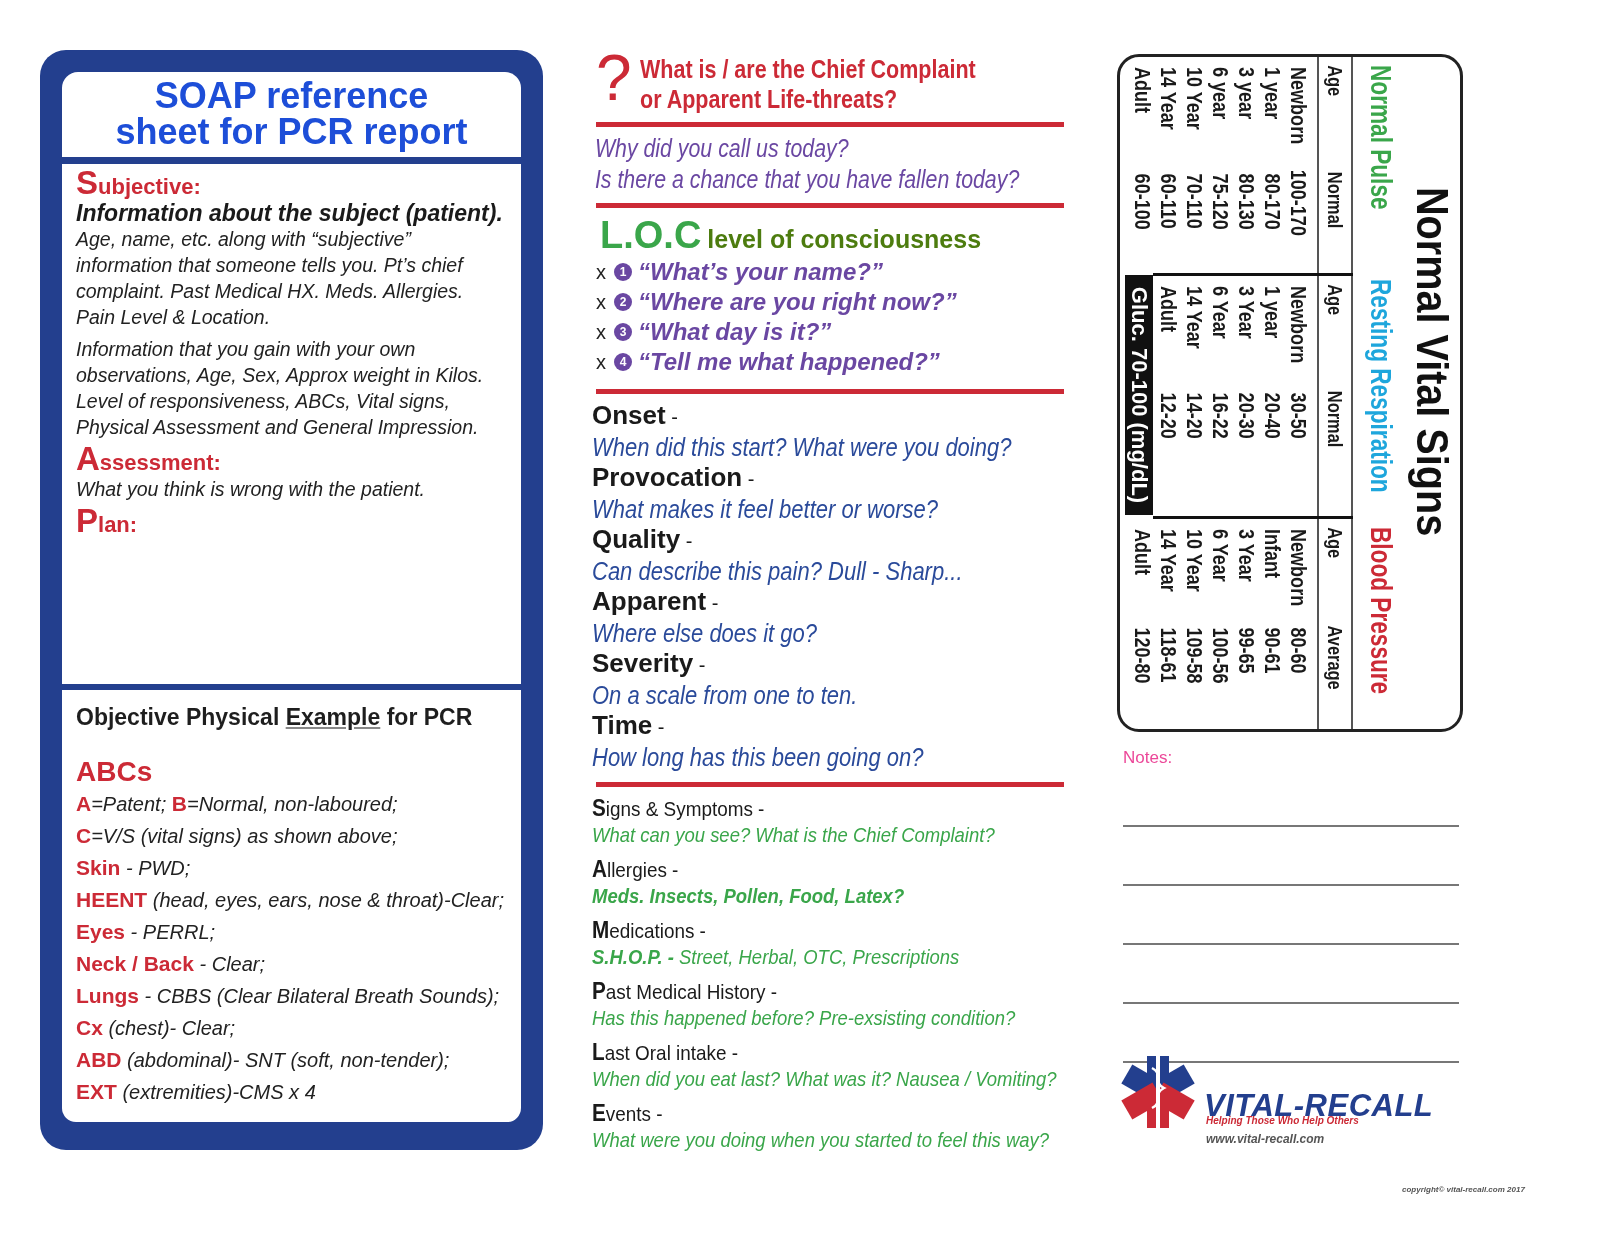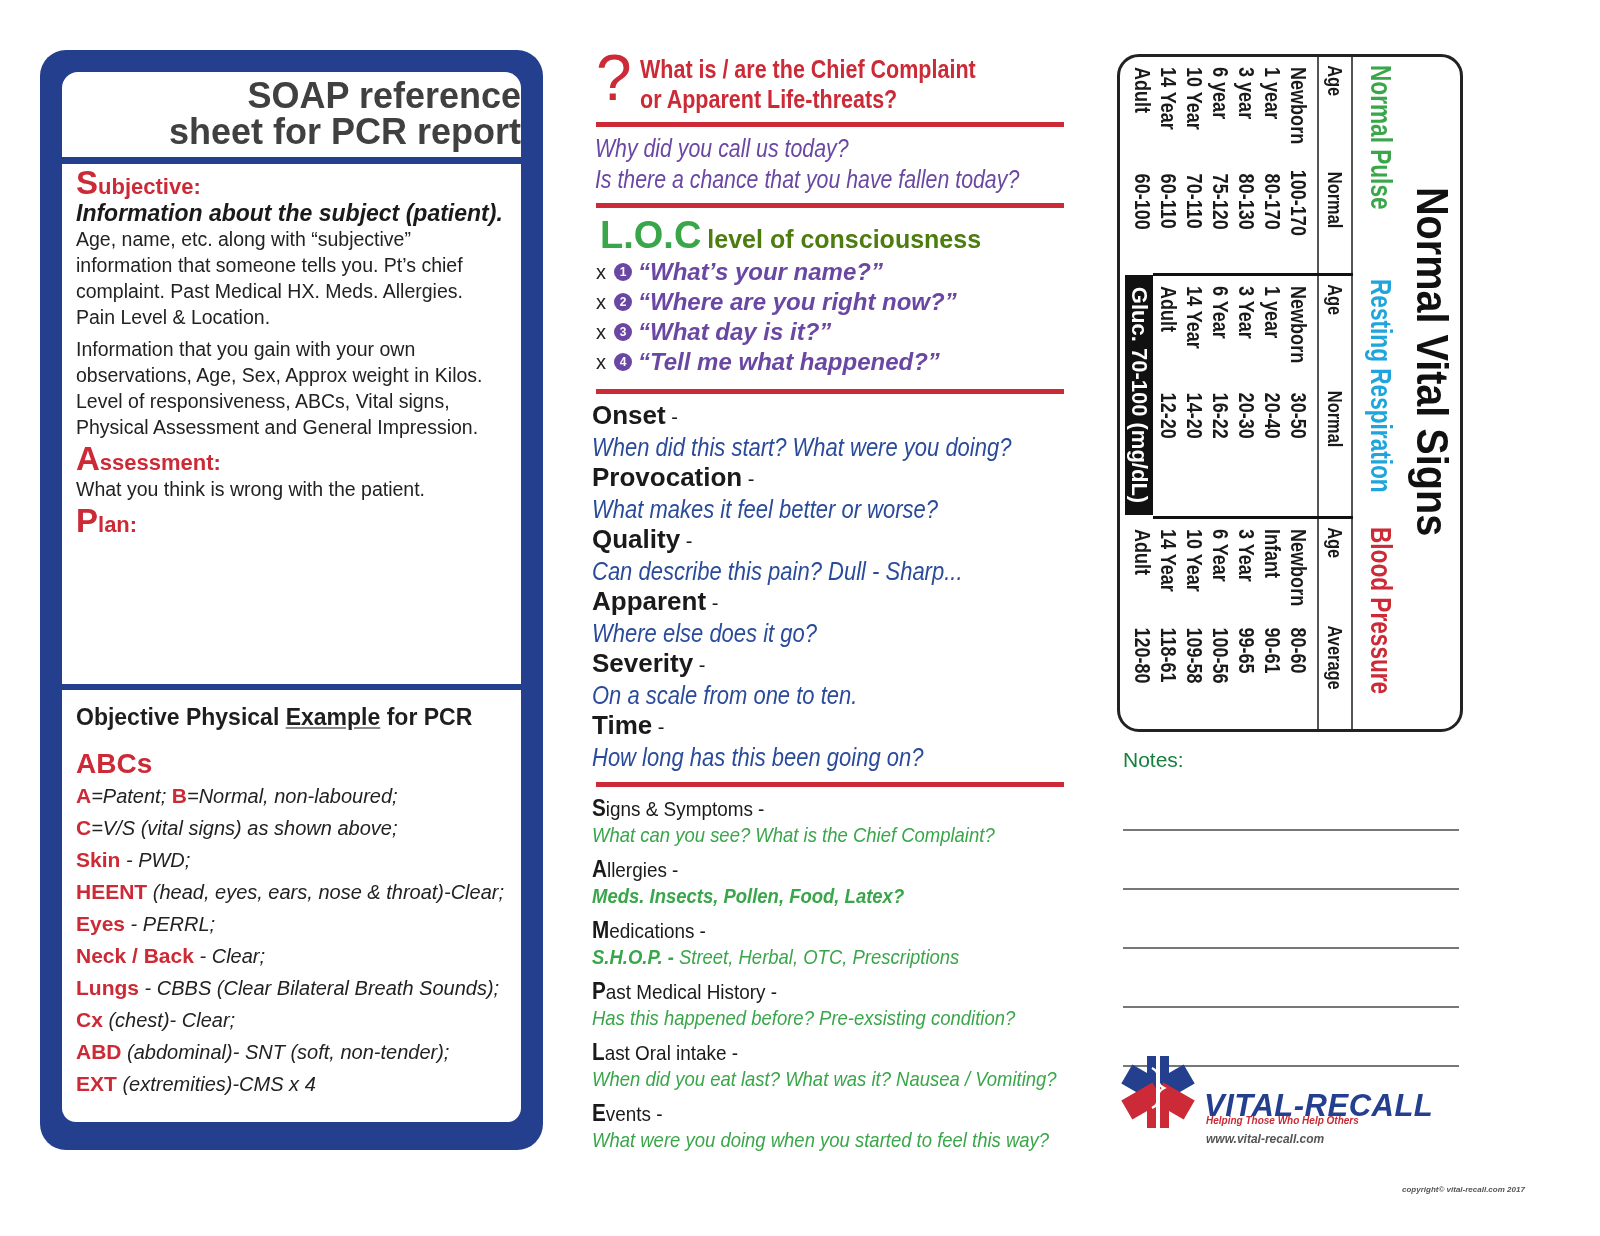--- a/index.html
+++ b/index.html
@@ -11,40 +11,40 @@
     position: absolute; left: 40px; top: 50px; width: 503px; height: 1100px;
     background: #233f8e; border-radius: 26px;
   }
   .soap-inner {
     position: absolute; left: 22px; top: 22px; width: 459px; height: 1050px;
     background: transparent;
   }
   .soap-title-box {
     position: absolute; left: 0; top: 0; width: 459px; height: 85px;
     background: #fff; border-radius: 16px 16px 0 0;
-    text-align: right; font-weight: bold; font-size: 36px; line-height: 36px; color: #404040;
+    text-align: center; font-weight: bold; font-size: 36px; line-height: 36px; color: #1d4ed8;
     padding-top: 6px;
   }
   .soap-body {
     position: absolute; left: 0; top: 92px; width: 459px; height: 520px;
     background: #fff; padding: 2px 14px 0 14px;
   }
   .soap-head { font-weight: bold; color: #cc2a36; font-size: 22px; line-height: 26px; margin-top: 4px; }
   .soap-head .big { font-size: 33px; }
   .soap-sub-italic { font-weight: bold; font-style: italic; font-size: 23px; line-height: 26px; }
-  .soap-text { font-size: 19.5px; line-height: 26px; color: #222; }
+  .soap-text { font-size: 19.5px; line-height: 26px; color: #222; font-style: italic; }
   .soap-section { margin-bottom: 6px; }
 
   .pe-box {
     position: absolute; left: 0; top: 618px; width: 459px; height: 432px;
     background: #fff; border-radius: 0 0 14px 14px; padding: 12px 14px 0 14px;
   }
   .pe-title { font-weight: bold; font-size: 23px; line-height: 30px; color: #1e1e1e; }
   .pe-title u { text-decoration: underline; text-decoration-color: #888; }
-  .abcs { color: #cc2a36; font-weight: bold; font-size: 28px; line-height: 32px; margin-top: 16px; }
+  .abcs { color: #cc2a36; font-weight: bold; font-size: 28px; line-height: 32px; margin-top: 24px; }
   .pe-row { font-size: 20px; line-height: 32px; color: #222; white-space: nowrap; }
   .pe-row .k { color: #cc2a36; font-weight: bold; font-style: normal; font-size: 21px; }
   .pe-row i { font-style: italic; }
 
   
   .mid { position: absolute; left: 590px; top: 50px; width: 480px; }
   .cc-wrap { position: relative; height: 70px; }
   .qmark { position: absolute; left: 6px; top: -4px; font-size: 64px; color: #cc2a36; line-height: 64px; font-family: "Liberation Sans", sans-serif; }
   .cc-title {
     position: absolute; left: 50px; top: 4px; color: #cc2a36; font-weight: bold;
@@ -94,21 +94,21 @@
   .vs-row { display: flex; font-weight: bold; font-size: 22px; line-height: 26px; transform: scaleX(0.82); transform-origin: left center; white-space: nowrap; }
   .vs-row .a { width: 130px; }
   .gluc {
     position: absolute; left: 218px; top: 310px; width: 240px; height: 28px;
     background: #111; color: #fff; font-weight: bold; font-size: 22px; line-height: 28px; text-align: center;
   }
   .vs-sep { position: absolute; top: 110px; width: 3px; height: 200px; background: #111; }
 
   
   .notes { position: absolute; left: 1123px; top: 748px; width: 336px; }
-  .notes-label { font-size: 21px; color: #15803d; }
+  .notes-label { font-size: 17px; color: #ec4899; }
   .note-line { height: 2px; background: #777; margin-top: 57px; }
   .note-line:first-of-type { margin-top: 20px; }
 
   
   .logo { position: absolute; left: 1118px; top: 1050px; width: 360px; height: 110px; }
   .logo-star { position: absolute; left: 0; top: 0; }
   .logo-name { position: absolute; left: 86px; top: 38px; color: #233f8e; font-weight: bold; font-style: italic; font-size: 31px; letter-spacing: 0.5px; white-space: nowrap; }
   .logo-tag { position: absolute; left: 88px; top: 65px; color: #cc2a36; font-weight: bold; font-style: italic; font-size: 10px; white-space: nowrap; }
   .logo-url { position: absolute; left: 88px; top: 82px; color: #555; font-weight: bold; font-style: italic; font-size: 12px; white-space: nowrap; }
   .copyright { position: absolute; left: 1402px; top: 1185px; font-size: 8px; font-weight: bold; font-style: italic; color: #555; white-space: nowrap; }

